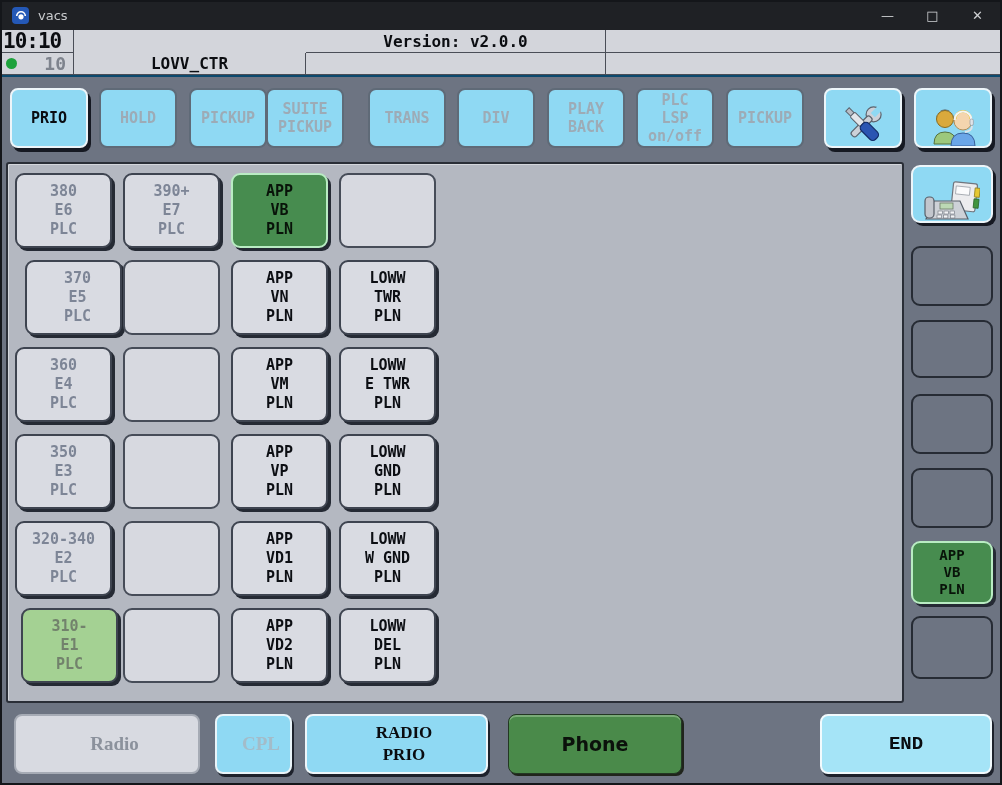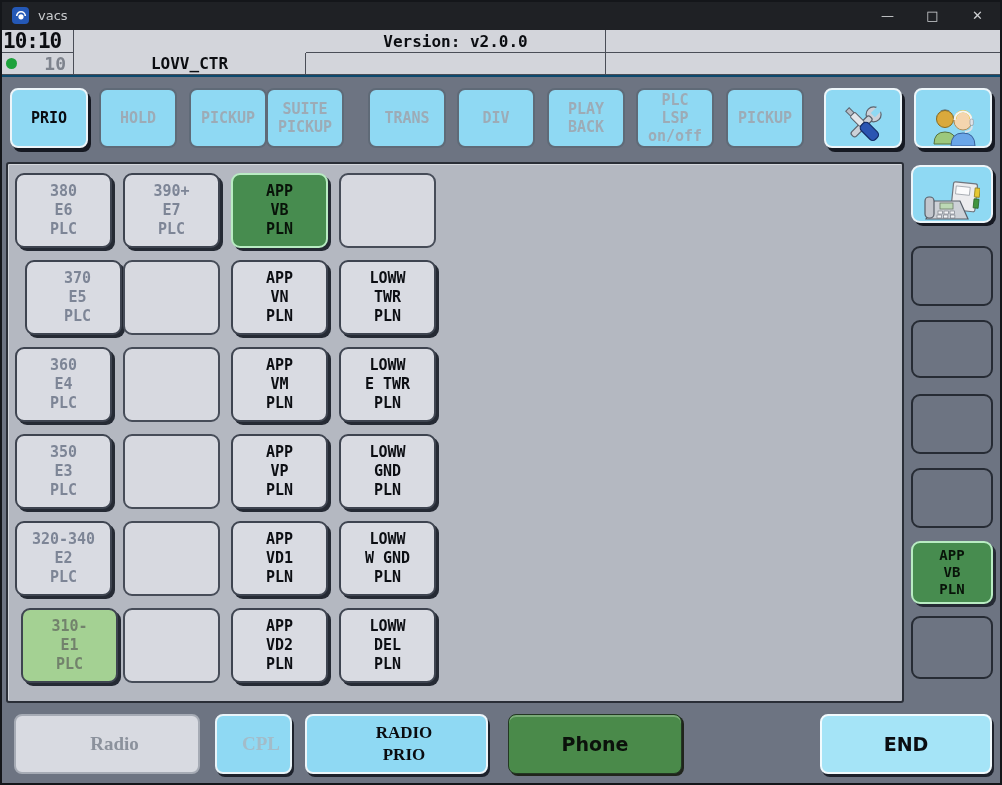--- a/index.html
+++ b/index.html
@@ -63,21 +63,21 @@
   
   .bb { position:absolute; top:714px; height:60px; border-radius:8px;
     display:flex; align-items:center; justify-content:center; text-align:center;
     white-space:pre-line; font-weight:bold; }
   .bb-mono { font-family:Liberation Serif, serif;padding-left:15px; }
   .bb-sans { font-family:"DejaVu Sans", sans-serif; }
   .bb-radio { left:14px;  width:186px; background:#d8dae1; color:#8b919c; border:2px solid #a6abb5; font-size:19px; }
   .bb-cpl   { left:215px; width:77px;  background:#8fd9f3; color:#a3bcc9; border:2px solid #e9f4f9; box-shadow:2px 3px 0 #1d212b; font-size:19px; }
   .bb-rprio { left:305px; width:183px; background:#8fd9f3; color:#0a0c10; border:2px solid #eef6fa; box-shadow:2px 3px 0 #1d212b; font-size:17px; line-height:22px; }
   .bb-phone { left:508px; width:174px; background:#4a8a4a; color:#0b110b; border:1px solid #233723; box-shadow: inset 0 2px 0 #79ab77, 2px 2px 0 #20241c; font-size:19px; }
-  .bb-end   { left:820px; width:172px; background:#a5e4f7; color:#0a0c10; border:2px solid #f2fafd; box-shadow:2px 3px 0 #1d212b; font-size:19px; }
+  .bb-end   { left:820px; width:172px; background:#a5e4f7; color:#0a0c10; border:2px solid #f2fafd; box-shadow:2px 3px 0 #1d212b; font-size:19px;font-family:Liberation Mono, monospace; }
 </style>
 </head>
 <body>
 
 <div class="frame"></div>
 
 <div class="titlebar">
   <span class="app-icon">
     <svg width="12" height="12" viewBox="0 0 12 12">
       <circle cx="6" cy="7.8" r="2.6" fill="#ffffff"></circle>

